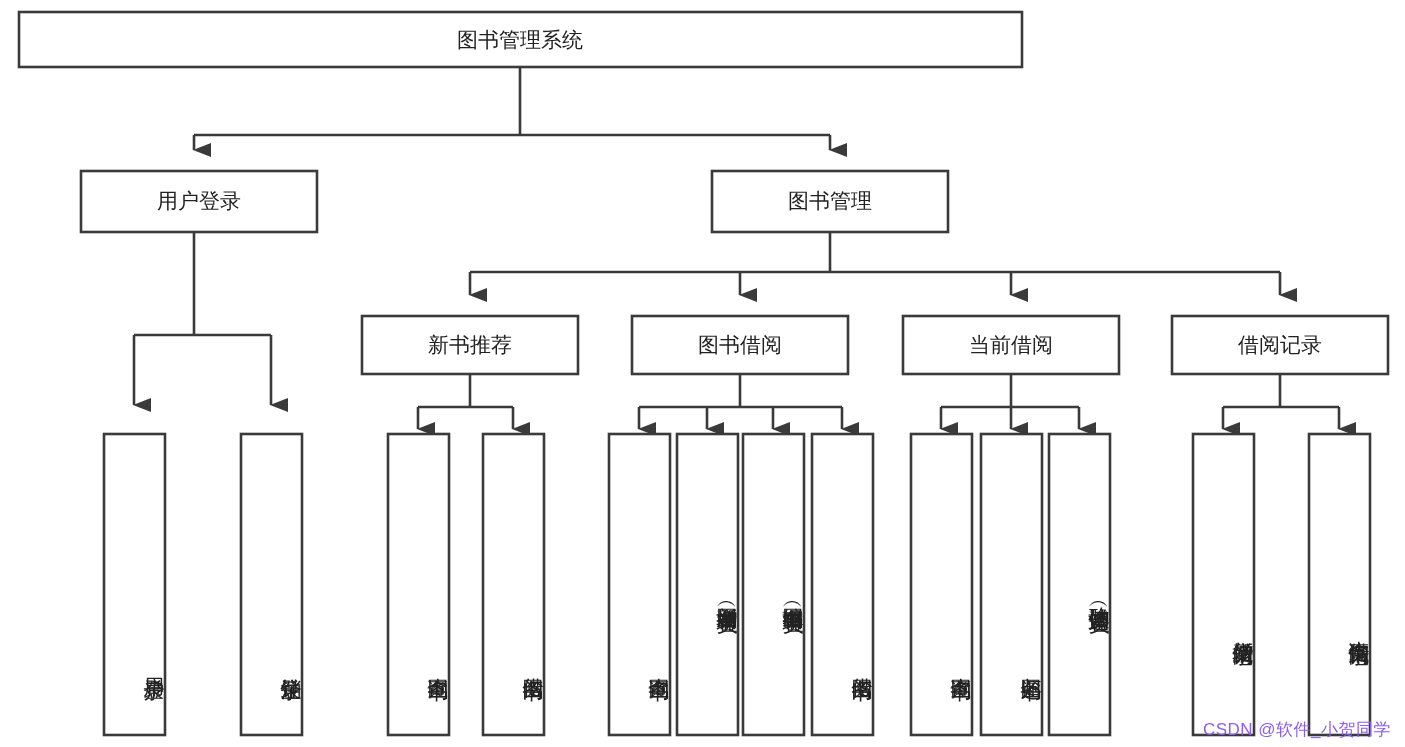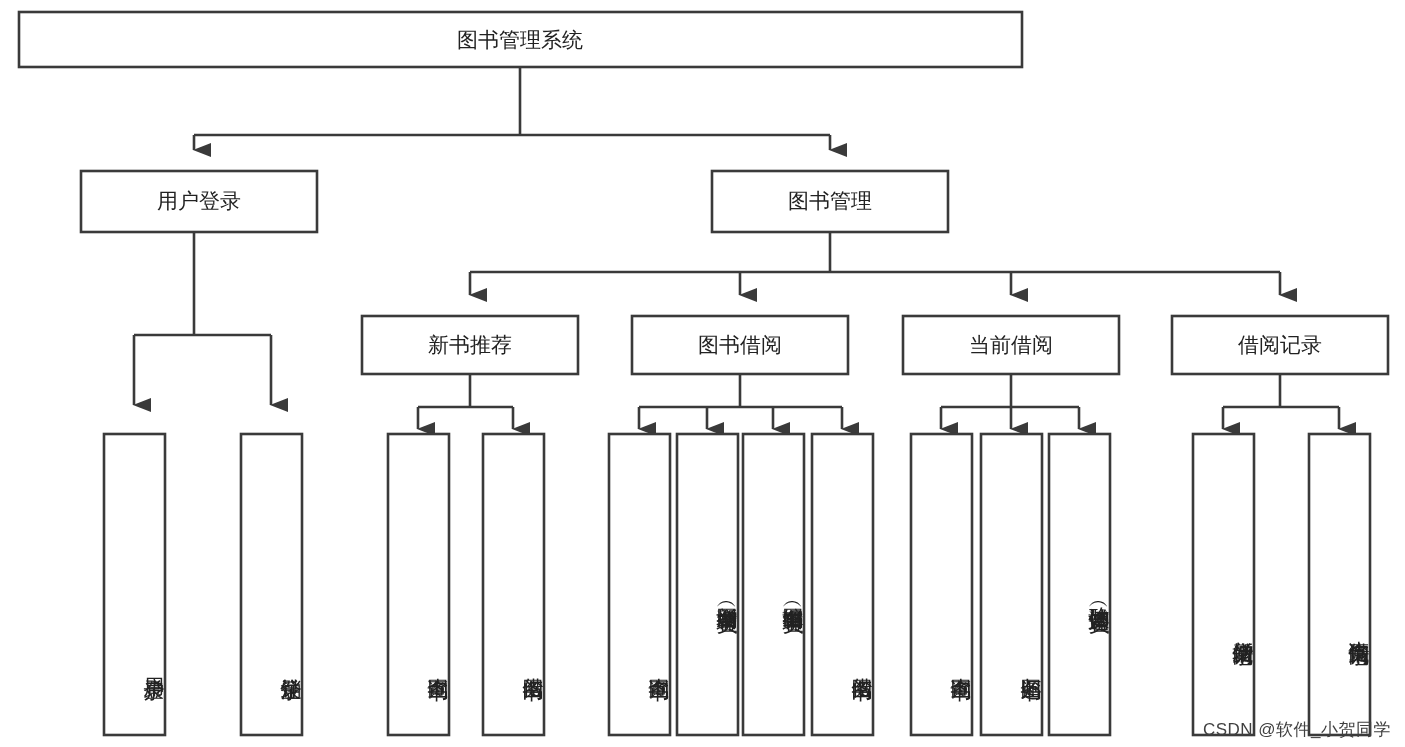--- a/index.html
+++ b/index.html
@@ -62,21 +62,21 @@
     align-items: flex-start;
     justify-content: center;
     pointer-events: none;
   }
   .watermark {
     position: absolute;
     right: 14px;
     bottom: 6px;
     font-family: "Liberation Sans", "DejaVu Sans", sans-serif;
     font-size: 17px;
-    color: #404040;
+    color: #8b5cf6;
     letter-spacing: 0.5px;
     white-space: nowrap;
   }
 </style>
 </head>
 <body>
 
 <div id="diagram-root">
 
   <svg class="flow" viewBox="0 0 1405 747">

